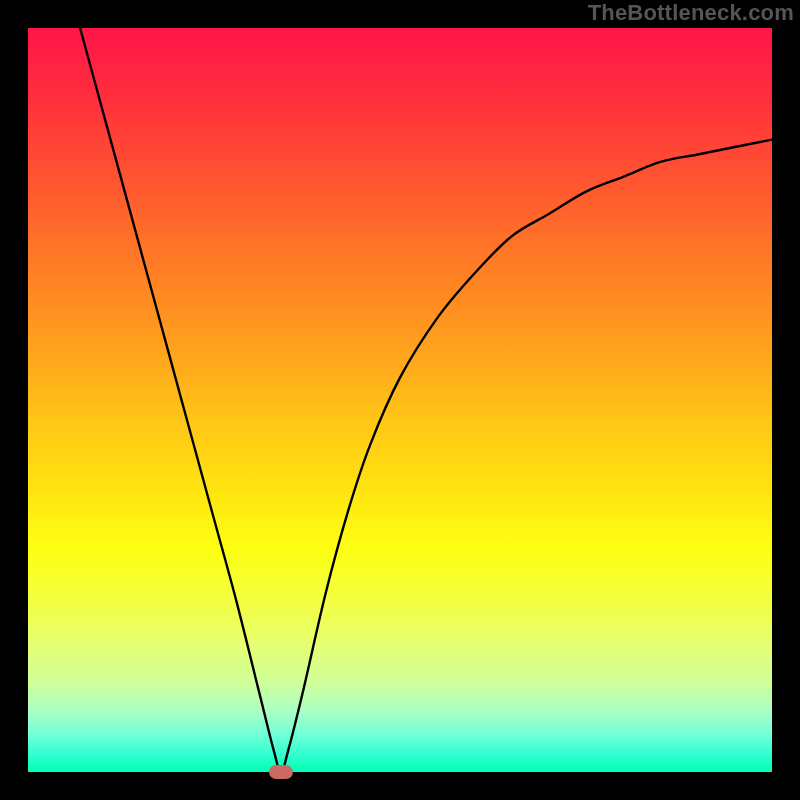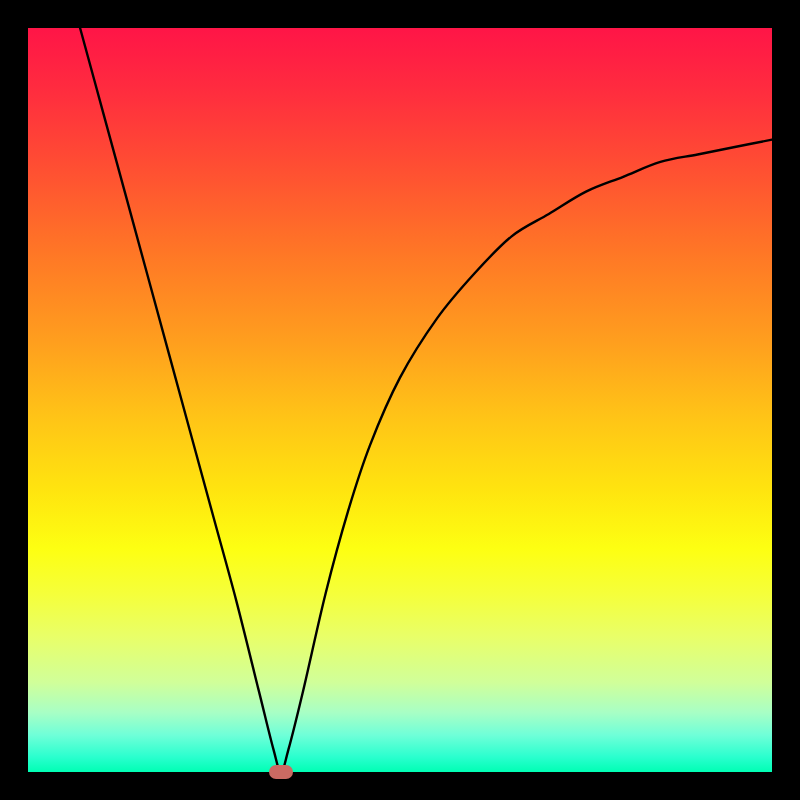--- a/index.html
+++ b/index.html
@@ -68,20 +68,21 @@
     background: #cb6a63;
     border-radius: 7px;
     transform: translate(-12px, -7px);
     z-index: 3;
   }
 </style>
 </head>
 <body>
 <div class="frame">
 
+  <div class="watermark">TheBottleneck.com</div>
 
   <div class="plot-area">
     <svg class="curve" viewBox="0 0 744 744" preserveAspectRatio="none">
       <path id="curve-path" d="M 52.08 0.00 C 55.80 13.64, 66.96 54.56, 74.40 81.84 C 81.84 109.12, 89.28 136.40, 96.72 163.68 C 104.16 190.96, 111.60 218.24, 119.04 245.52 C 126.48 272.80, 133.92 300.08, 141.36 327.36 C 148.80 354.64, 156.24 381.92, 163.68 409.20 C 171.12 436.48, 178.56 463.76, 186.00 491.04 C 193.44 518.32, 200.88 544.36, 208.32 572.88 C 215.76 601.40, 224.44 637.36, 230.64 662.16 C 236.84 686.96, 241.80 708.04, 245.52 721.68 C 249.24 735.32, 250.48 744.00, 252.96 744.00 C 255.44 744.00, 256.68 735.32, 260.40 721.68 C 264.12 708.04, 269.08 688.20, 275.28 662.16 C 281.48 636.12, 290.16 595.20, 297.60 565.44 C 305.04 535.68, 312.48 508.40, 319.92 483.60 C 327.36 458.80, 333.56 438.96, 342.24 416.64 C 350.92 394.32, 360.84 370.76, 372.00 349.68 C 383.16 328.60, 396.80 307.52, 409.20 290.16 C 421.60 272.80, 434.00 259.16, 446.40 245.52 C 458.80 231.88, 471.20 218.24, 483.60 208.32 C 496.00 198.40, 508.40 193.44, 520.80 186.00 C 533.20 178.56, 545.60 169.88, 558.00 163.68 C 570.40 157.48, 582.80 153.76, 595.20 148.80 C 607.60 143.84, 620.00 137.64, 632.40 133.92 C 644.80 130.20, 657.20 128.96, 669.60 126.48 C 682.00 124.00, 694.40 121.52, 706.80 119.04 C 719.20 116.56, 737.80 112.84, 744.00 111.60" fill="none" stroke="#000" stroke-width="2.4" stroke-linejoin="round" stroke-linecap="round"></path>
     </svg>
     <div class="min-marker" id="min-marker" style="left: 252.96px; top: 744px;"></div>
   </div>
 
 </div>
 

